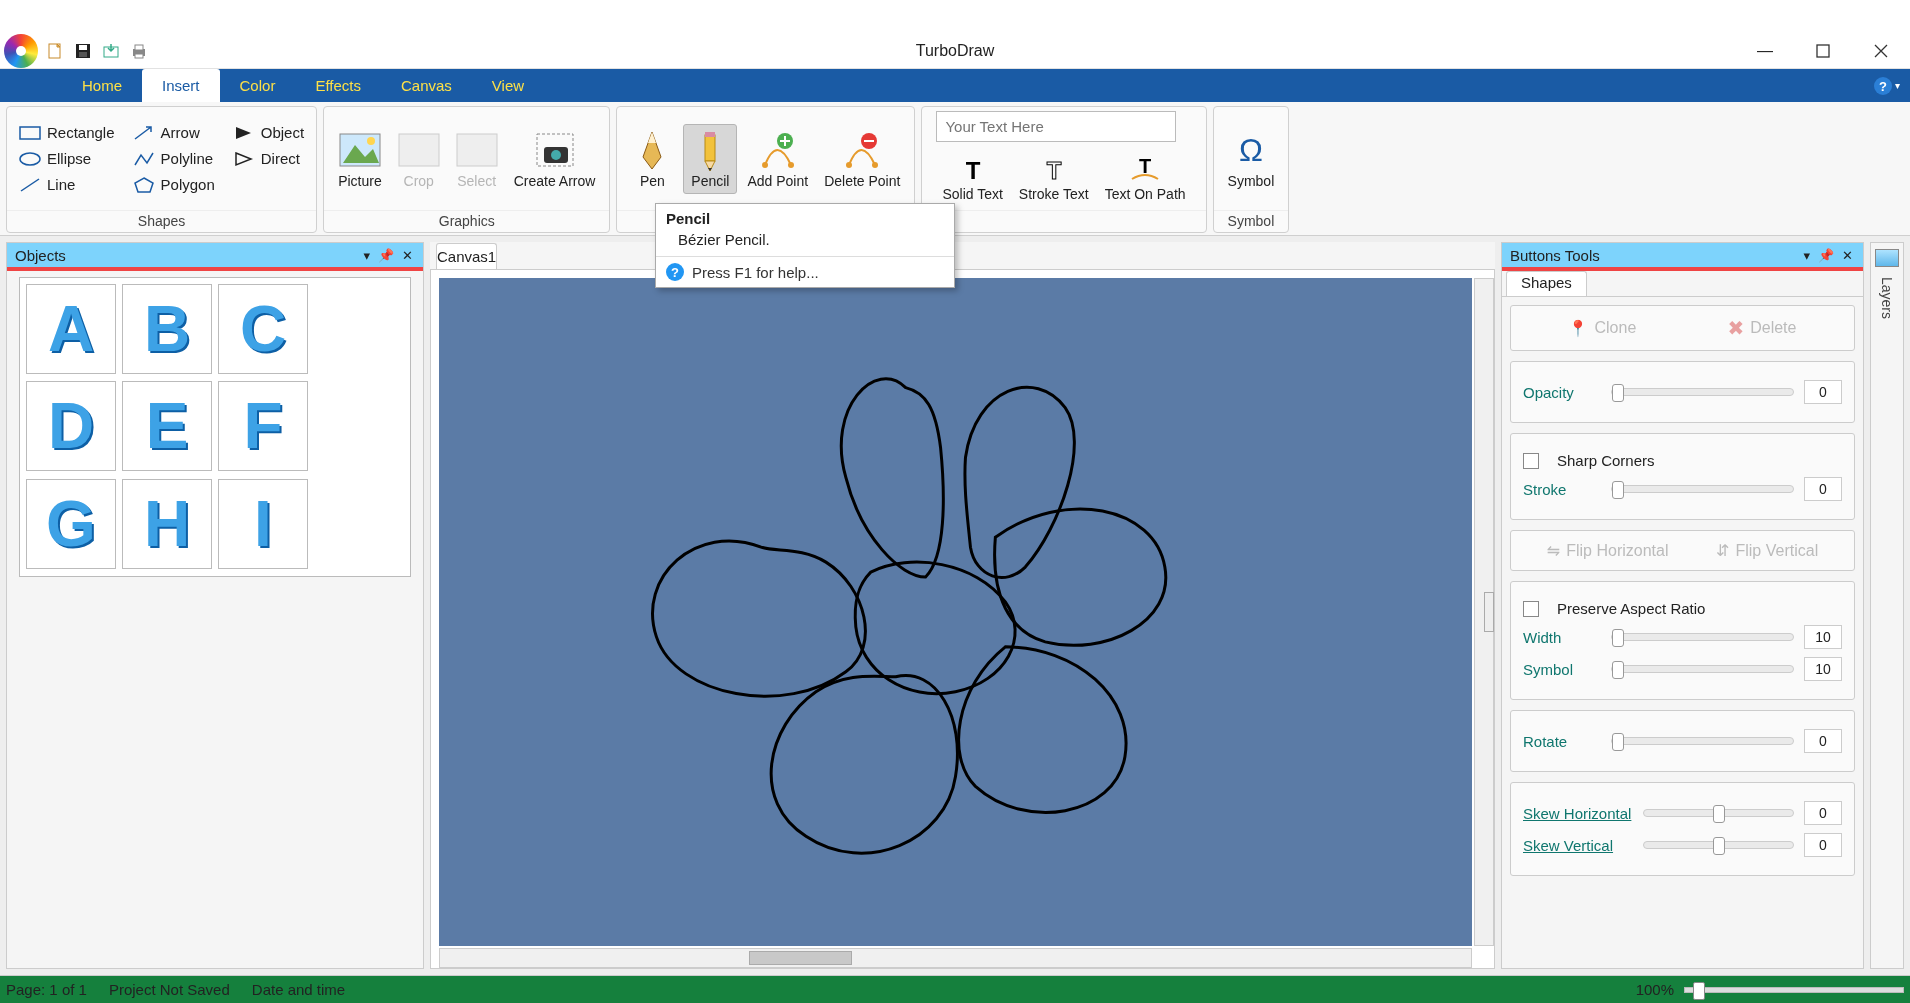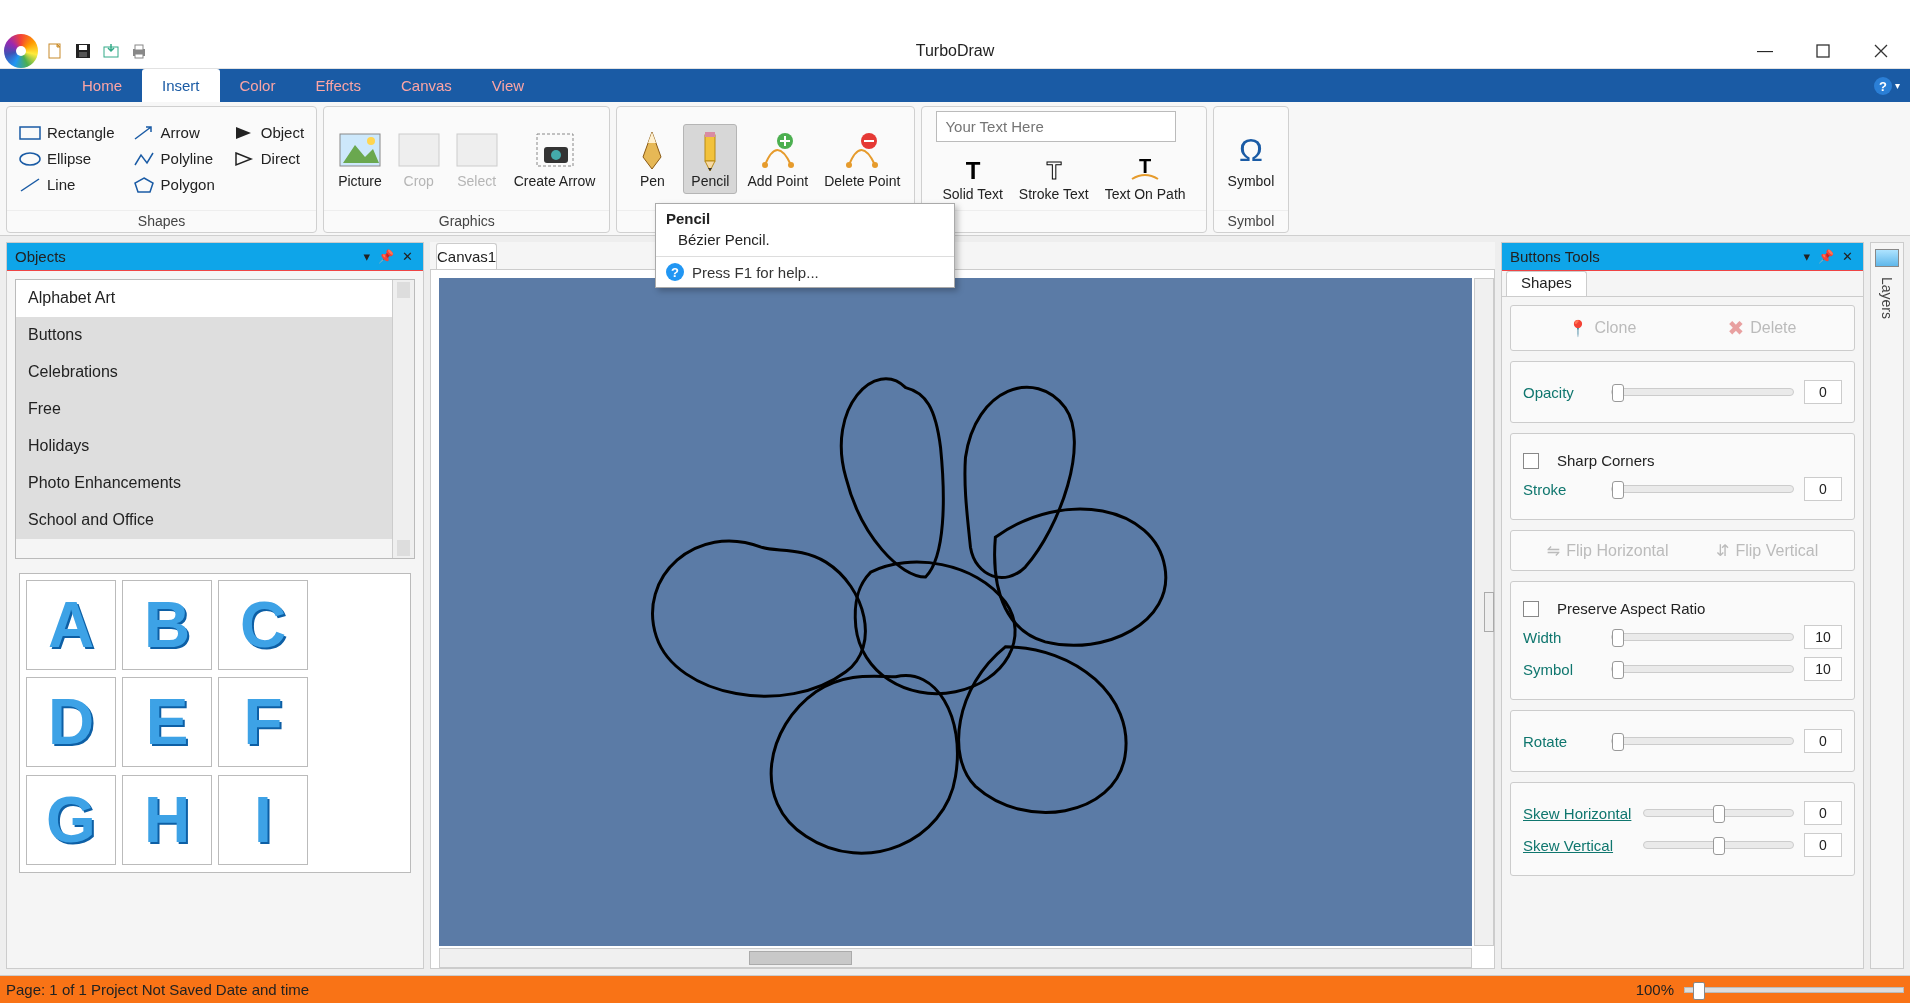--- a/index.html
+++ b/index.html
@@ -11,21 +11,21 @@
 .logo-circle { width: 34px; height: 34px; margin: 0 6px 0 4px; border-radius: 50%; background: conic-gradient(#f44336,#ff9800,#ffeb3b,#4caf50,#2196f3,#3f51b5,#9c27b0,#f44336); position: relative; flex-shrink:0;}
 .logo-circle::after{content:"";position:absolute;inset:12px;border-radius:50%;background:#fff;}
 .qat { display: flex; gap: 6px; align-items: center; }
 .qat-btn { width: 22px; height: 22px; display:flex; align-items:center; justify-content:center; cursor:pointer; }
 .title-text { position: absolute; left: 50%; transform: translateX(-50%); font-size: 16px; color: #222; }
 .win-controls { margin-left: auto; display: flex; }
 .win-btn { width: 58px; height: 36px; display:flex; align-items:center; justify-content:center; cursor:pointer; font-size:16px; }
 
 
 .ribbon-tabs { height: 33px; background: #1a5ba5; display: flex; align-items: stretch; padding-left: 62px; position: relative; }
-.ribbon-tab { padding: 0 20px; display:flex; align-items:center; color:#fca5a5; font-size:15px; cursor:pointer; }
+.ribbon-tab { padding: 0 20px; display:flex; align-items:center; color:#fde047; font-size:15px; cursor:pointer; }
 .ribbon-tab.active { background:#fff; color:#1a5ba5; border-top-left-radius:3px; border-top-right-radius:3px; }
 .help-btn { margin-left:auto; margin-right:10px; display:flex; align-items:center; color:#fff; cursor:pointer; }
 
 
 .ribbon-panel { background:#f7f7f7; border-bottom:1px solid #cfcfcf; padding:4px 6px 2px 6px; display:flex; gap:6px; }
 .ribbon-group { border:1px solid #d0d0d0; border-radius:4px; background:#fafafa; display:flex; flex-direction:column; }
 .ribbon-group-body { flex:1; display:flex; align-items:center; padding:4px 8px; gap:4px; }
 .ribbon-group-label { text-align:center; font-size:14px; color:#444; padding:2px 0 3px 0; border-top:1px solid #eee; }
 .shapes-grid { display:grid; grid-template-columns:auto auto auto; gap:2px 10px; }
 .shape-item { display:flex; align-items:center; gap:6px; padding:3px 4px; cursor:pointer; font-size:15px; }
@@ -34,21 +34,21 @@
 .big-tool.active { background:#d7d7d7; border:1px solid #b5b5b5; border-radius:3px; }
 .big-tool .ico { width:34px; height:42px; display:flex; align-items:center; justify-content:center; }
 .big-tool .lbl { font-size:14px; text-align:center; line-height:1.15; margin-top:2px; }
 .text-input-box { background:#fff; border:1px solid #bbb; padding:6px 8px; font-size:15px; color:#777; width:240px; margin-bottom:6px; margin-left:6px; }
 .text-group-inner{display:flex;flex-direction:column;}
 .text-tools-row{display:flex;gap:4px;padding:0 6px;}
 
 
 .workspace { flex:1; display:flex; min-height:0; background:#eee; }
 .panel { background:#f5f5f5; border:1px solid #ccc; display:flex; flex-direction:column; }
-.panel-header { height:28px; display:flex; align-items:center; padding:0 8px; background:#0ea5e9; border-bottom:1px solid #ef4444; font-size:15px; position:relative; }
+.panel-header { height:28px; display:flex; align-items:center; padding:0 8px; background:#7dd3fc; border-bottom:4px solid #ef4444; font-size:15px; position:relative; }
 .panel-header .pins { margin-left:auto; display:flex; gap:4px; font-size:13px; }
 .pins span{cursor:pointer; padding:0 2px;}
 
 
 .objects-panel { width:418px; margin:6px; }
 .obj-list-wrap{border:1px solid #bbb;margin:8px;display:flex;min-height:0;}
 .obj-list{flex:1;overflow:hidden;}
 .obj-item{padding:9px 12px;font-size:16px;cursor:pointer;border-bottom:1px solid transparent;}
 .obj-item.first{background:#fff;}
 .obj-item:not(.first){background:#dedede;}
@@ -94,21 +94,21 @@
 .ghost{color:#b5b5b5;}
 .disabled-btn{color:#bbb;display:flex;align-items:center;gap:6px;font-size:16px;cursor:default;}
 
 
 .side-tab{width:34px;background:#f5f5f5;border:1px solid #ccc;margin:6px 6px 6px 0;display:flex;flex-direction:column;align-items:center;padding-top:6px;gap:4px;}
 .side-tab .lay-ico{width:24px;height:18px;background:linear-gradient(#aee3ff,#5fb7ea);border:1px solid #888;position:relative;}
 .side-tab .lay-ico::after{content:"";position:absolute;left:-3px;top:4px;width:24px;height:18px;background:linear-gradient(#cfeeff,#8fd0f2);border:1px solid #888;z-index:-1;}
 .side-tab .lay-lbl{writing-mode:vertical-rl;font-size:14px;color:#444;margin-top:6px;}
 
 
-.status-bar{height:28px;background:#f97316;border-top:1px solid #ccc;display:flex;align-items:center;font-size:15px;padding:0 6px;gap:4px;}
+.status-bar{height:28px;background:#15803d;border-top:1px solid #ccc;display:flex;align-items:center;font-size:15px;padding:0 6px;gap:22px;}
 .status-zoom{margin-left:auto;display:flex;align-items:center;gap:10px;}
 .zoom-track{width:220px;height:6px;background:#ddd;border:1px solid #bbb;position:relative;}
 .zoom-track .knob{position:absolute;left:8px;top:-6px;width:12px;height:18px;background:#fff;border:1px solid #888;border-radius:2px;}
 
 
 svg{overflow:visible;}
 </style>
 </head>
 <body>
 
@@ -393,32 +393,20 @@
 
   <div class="panel objects-panel">
     <div class="panel-header">
       <span>Objects</span>
       <div class="pins">
         <span>▾</span>
         <span>📌</span>
         <span>✕</span>
       </div>
     </div>
-    <div class="obj-list-wrap" style="height:280px;">
-      <div class="obj-list">
-        <div class="obj-item first">Alphabet Art</div>
-        <div class="obj-item">Buttons</div>
-        <div class="obj-item">Celebrations</div>
-        <div class="obj-item">Free</div>
-        <div class="obj-item">Holidays</div>
-        <div class="obj-item">Photo Enhancements</div>
-        <div class="obj-item">School and Office</div>
-      </div>
-      <div class="obj-scroll"></div>
-    </div>
     <div class="thumbs" style="height:300px;">
       <div class="thumb">A</div>
       <div class="thumb">B</div>
       <div class="thumb">C</div>
       <div class="thumb">D</div>
       <div class="thumb">E</div>
       <div class="thumb">F</div>
       <div class="thumb">G</div>
       <div class="thumb">H</div>
       <div class="thumb">I</div>

